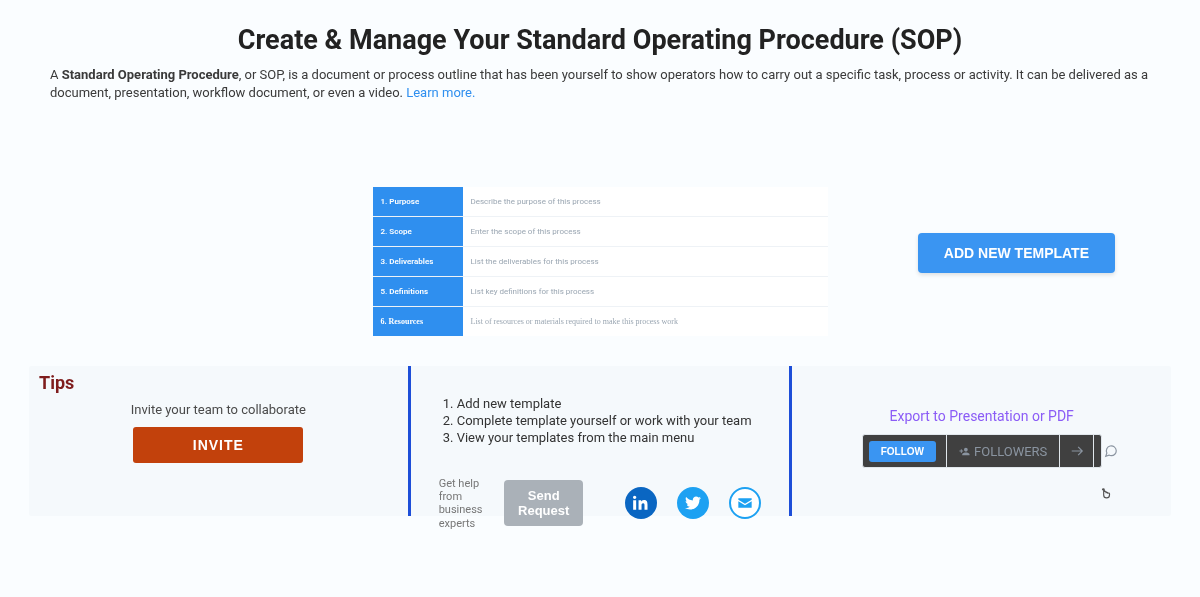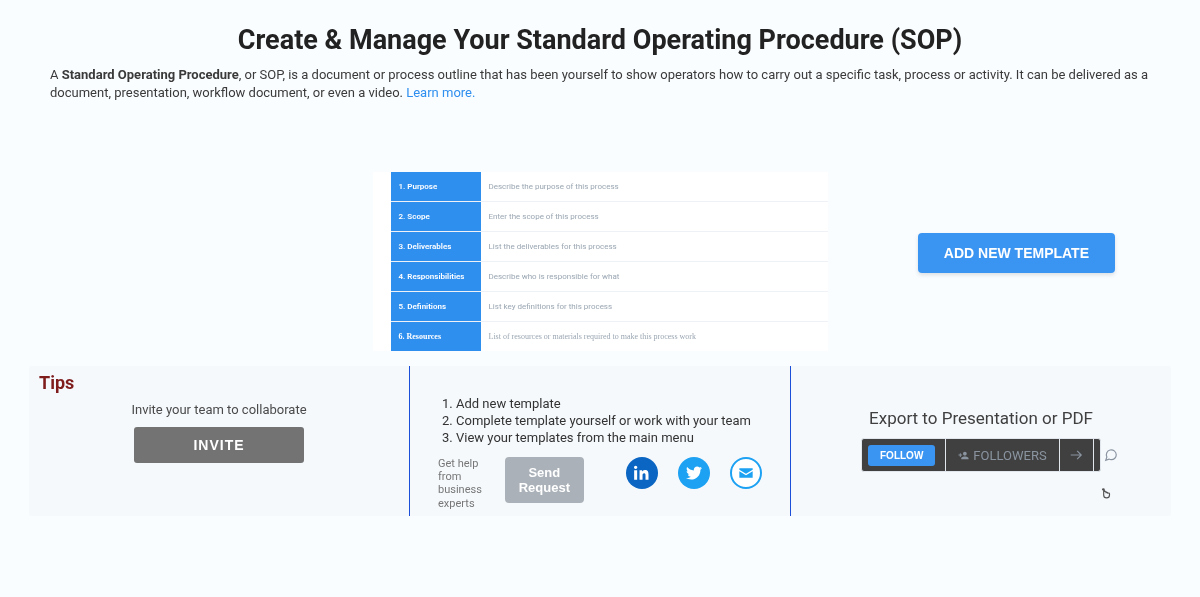--- a/index.html
+++ b/index.html
@@ -4,47 +4,47 @@
 <style>
   * { box-sizing: border-box; margin: 0; padding: 0; }
   html, body { width: 1200px; height: 597px; font-family: -apple-system, BlinkMacSystemFont, "Segoe UI", Roboto, Arial, sans-serif; background: #fafdff; color: #222; }
   .page { width: 1200px; height: 532px; position: relative; }
   .title { text-align: center; font-size: 27px; font-weight: 700; padding-top: 24px; }
   .intro { font-size: 13px; color: #3a3a3a; padding: 10px 50px 0 50px; line-height: 1.35; }
   .intro .bold { font-weight: 700; }
   .intro .learn { color: #2f8fef; cursor: pointer; }
   .center-row { display: flex; align-items: center; justify-content: center; gap: 80px; margin-top: 40px; position: relative; height: 240px; }
   .template-card { width: 455px; background: #fff; box-shadow: 0 0 0 8px #fafdff, 0 2px 8px rgba(0,0,0,0.06); }
-  .tpl-row { display: flex; border-bottom: 1px solid #eef2f6; margin-left: 18px; }
+  .tpl-row { display: flex; border-bottom: 1px solid #eef2f6; }
   .tpl-row:last-child { border-bottom: none; font-family: Liberation Serif, serif; }
   .tpl-label { width: 90px; background: #2f8fef; color: #fff; font-size: 8px; font-weight: 600; padding: 10px 8px; }
   .tpl-hint  { flex: 1; font-size: 8px; color: #9aa6b2; padding: 10px 8px; }
   .add-btn { position: absolute; right: 85px; top: 92px; background: #3a95f2; color: #fff; font-size: 14px; font-weight: 700; padding: 12px 26px; border-radius: 4px; border: none; cursor: pointer; box-shadow: 0 2px 4px rgba(0,0,0,0.12); }
 
   .tips { position: absolute; left: 29px; right: 29px; bottom: 16px; height: 150px; background: #f5f9fc; border-radius: 2px; display: flex; }
   .tips-title { position: absolute; left: 10px; top: 6px; font-size: 18px; font-weight: 700; color: #7f1d1d; }
   .col { flex: 1; padding: 36px 28px 10px 28px; position: relative; }
-  .col.sep { border-right: 1px solid #1d4ed8; }
+  .col.sep { border-right: 3px solid #1d4ed8; }
   .col1-text { text-align: center; font-size: 13px; color: #4a4a4a; margin-bottom: 10px; }
-  .invite-btn { display: block; margin: 0 auto; width: 170px; height: 36px; background: #737373; color: #fff; font-size: 14px; font-weight: 700; letter-spacing: 1px; border: none; border-radius: 3px; cursor: pointer; }
+  .invite-btn { display: block; margin: 0 auto; width: 170px; height: 36px; background: #c2410c; color: #fff; font-size: 14px; font-weight: 700; letter-spacing: 1px; border: none; border-radius: 3px; cursor: pointer; }
 
   .steps { font-size: 13px; color: #333; list-style: decimal; padding-left: 18px; margin-top: -6px; }
   .steps li { margin-bottom: 2px; }
-  .help-row { display: flex; align-items: flex-start; gap: 14px; margin-top: 12px; }
+  .help-row { display: flex; align-items: center; gap: 14px; margin-top: 32px; }
   .help-text { font-size: 11px; color: #777; max-width: 90px; line-height: 1.2; }
   .send-btn { background: #aab1b8; color: #fff; font-size: 13px; font-weight: 600; padding: 8px 14px; border: none; border-radius: 4px; cursor: pointer; }
   .social { display: flex; gap: 20px; margin-left: 28px; }
   .soc { width: 32px; height: 32px; border-radius: 50%; display: flex; align-items: center; justify-content: center; cursor: pointer; }
   .soc.li { background: #0a66c2; }
   .soc.tw { background: #1da1f2; }
   .soc.em { background: #fff; border: 2px solid #1da1f2; }
   .soc svg { width: 16px; height: 16px; fill: #fff; }
   .soc.em svg { fill: #1da1f2; }
 
-  .export-title { text-align: center; font-size: 17px; color: #404040; margin-top: 6px; margin-bottom: 10px; }
+  .export-title { text-align: center; font-size: 14px; color: #8b5cf6; margin-top: 6px; margin-bottom: 10px; }
   .export-bar { display: flex; align-items: center; border: 1px solid #e1e7ec; background: #404040; border-radius: 3px; height: 34px; width: 240px; margin: 0 auto; }
   .follow-btn { background: #3a95f2; color: #fff; font-size: 10px; font-weight: 700; padding: 5px 12px; border: none; border-radius: 3px; margin-left: 6px; cursor: pointer; }
   .followers { display: flex; align-items: center; gap: 4px; font-size: 13px; color: #8a94a0; padding: 0 12px; border-right: 1px solid #e1e7ec; border-left: 1px solid #e1e7ec; height: 100%; margin-left: 10px; cursor: pointer; }
   .iconbtn { flex: 0 0 34px; display: flex; align-items: center; justify-content: center; height: 100%; border-right: 1px solid #e1e7ec; cursor: pointer; color: #8a94a0; }
   .iconbtn:last-child { border-right: none; }
   .cursor { position: absolute; right: 58px; bottom: 12px; width: 14px; height: 18px; }
 </style>
 </head>
 <body>
 <div class="page">
@@ -60,24 +60,20 @@
         <div class="tpl-label">1. Purpose</div>
         <div class="tpl-hint">Describe the purpose of this process</div>
       </div>
       <div class="tpl-row">
         <div class="tpl-label">2. Scope</div>
         <div class="tpl-hint">Enter the scope of this process</div>
       </div>
       <div class="tpl-row">
         <div class="tpl-label">3. Deliverables</div>
         <div class="tpl-hint">List the deliverables for this process</div>
-      </div>
-      <div class="tpl-row">
-        <div class="tpl-label">4. Responsibilities</div>
-        <div class="tpl-hint">Describe who is responsible for what</div>
       </div>
       <div class="tpl-row">
         <div class="tpl-label">5. Definitions</div>
         <div class="tpl-hint">List key definitions for this process</div>
       </div>
       <div class="tpl-row">
         <div class="tpl-label">6. Resources</div>
         <div class="tpl-hint">List of resources or materials required to make this process work</div>
       </div>
     </div>

